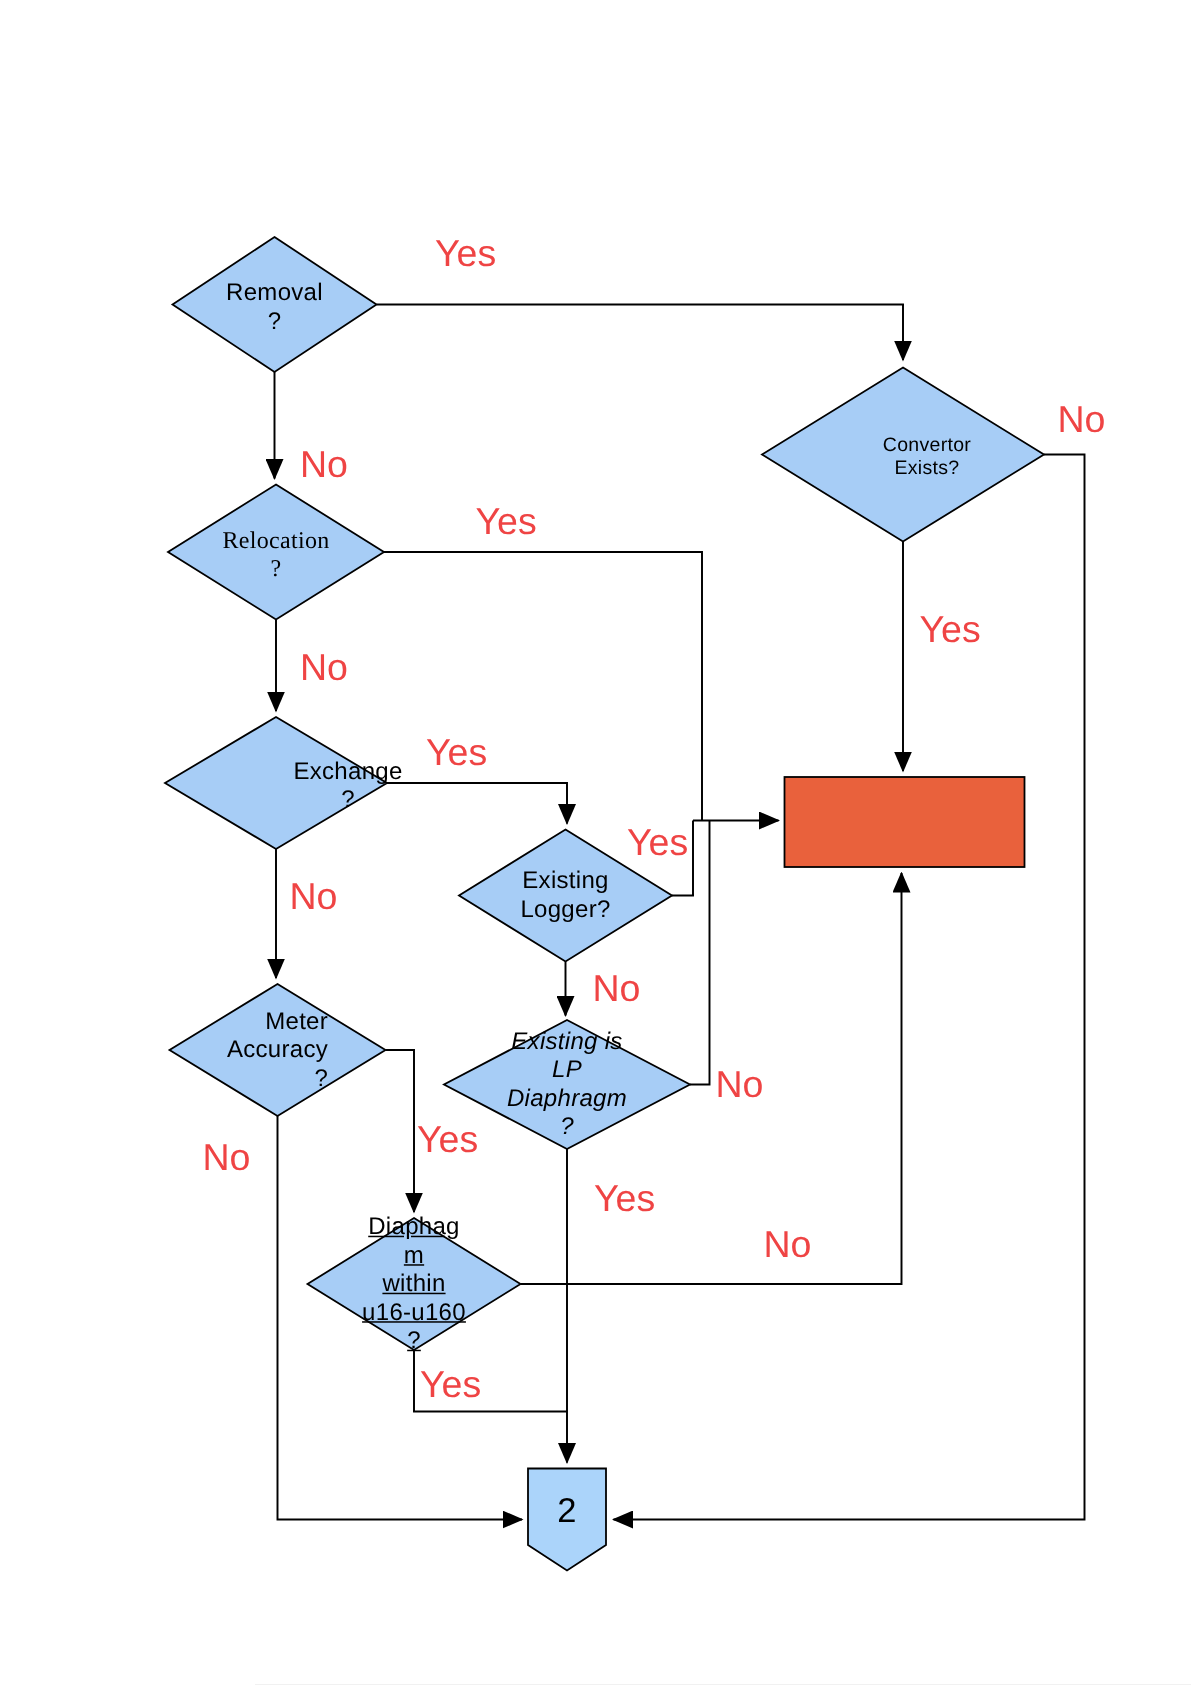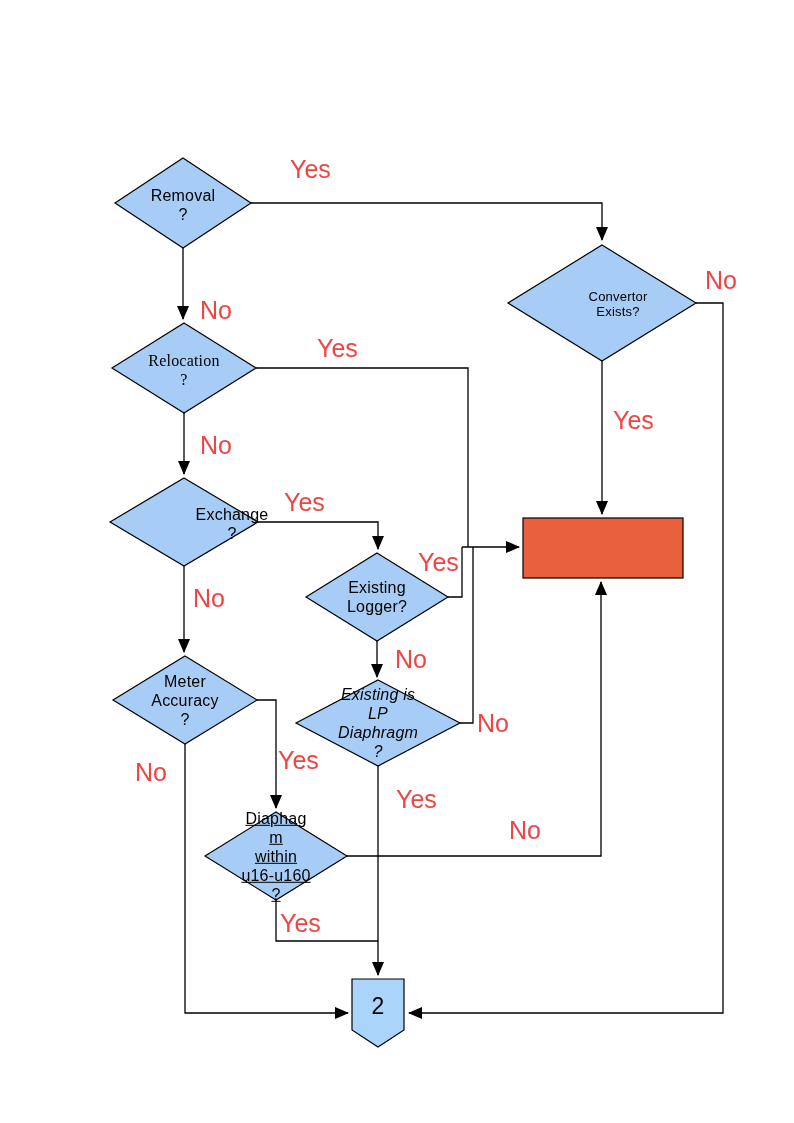--- a/index.html
+++ b/index.html
@@ -89,21 +89,21 @@
   <div class="node-label" style="left:183px;top:206px;">Removal
 ?</div>
   <div class="node-label" style="left:184px;top:371px;font-family:Liberation Serif, serif;">Relocation
 ?</div>
   <div class="node-label" style="left:184px;top:525px;margin-left:48px;">Exchange
 ?</div>
   <div class="node-label" style="left:602px;top:304px;font-size:13px;margin-left:16px;">Convertor
 Exists?</div>
   <div class="node-label" style="left:377px;top:598px;">Existing
 Logger?</div>
-  <div class="node-label" style="left:185px;top:701px;">Meter
+  <div class="node-label" style="left:185px;top:701px;text-align:right;">Meter
 Accuracy
 ?</div>
   <div class="node-label" style="left:378px;top:724px;font-style:italic;">Existing is
 LP
 Diaphragm
 ?</div>
   <div class="node-label" style="left:276px;top:857px;text-decoration:underline;">Diaphag
 m
 within
 u16-u160

